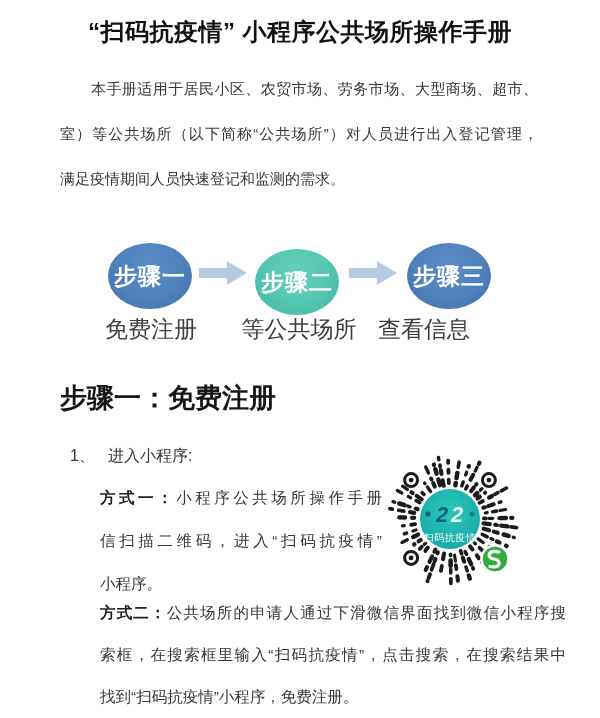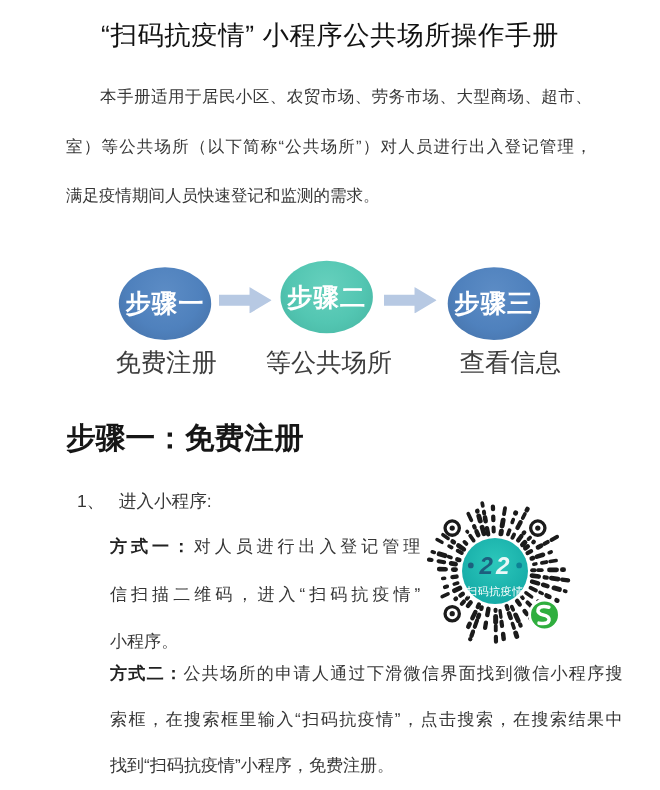--- a/index.html
+++ b/index.html
@@ -12,21 +12,21 @@
     font-family: "Liberation Sans", "DejaVu Sans", sans-serif;
     color: #333333;
   }
   .doc-title {
     position: absolute;
     top: 16px; left: 0;
     width: 600px;
     margin: 0;
     text-align: center;
     font-size: 24px;
-    font-weight: 400;
+    font-weight: 700;
     color: #121212;
     letter-spacing: 0.5px;
   }
   .intro {
     position: absolute;
     left: 60px; top: 66px;
     width: 478px;
     font-size: 15px;
     color: #363636;
   }
@@ -103,40 +103,40 @@
     <div class="line jl indent">本手册适用于居民小区、农贸市场、劳务市场、大型商场、超市、</div>
     <div class="line jl">室）等公共场所（以下简称“公共场所”）对人员进行出入登记管理，</div>
     <div class="line">满足疫情期间人员快速登记和监测的需求。</div>
   </div>
 
   <div>
     <div class="step-circle circle-blue" style="left:108px; top:243px;">
       <span>步骤一</span>
     </div>
     <div class="block-arrow" style="left:199px;"></div>
-    <div class="step-circle circle-teal" style="left:255px; top:237px;">
+    <div class="step-circle circle-teal" style="left:255px; top:249px;">
       <span>步骤二</span>
     </div>
     <div class="block-arrow" style="left:349px;"></div>
     <div class="step-circle circle-blue" style="left:407px; top:243px;">
       <span>步骤三</span>
     </div>
     <div class="step-caption" style="left:151px;">免费注册</div>
     <div class="step-caption" style="left:299px;">等公共场所</div>
-    <div class="step-caption" style="left:464px;">查看信息</div>
+    <div class="step-caption" style="left:424px;">查看信息</div>
   </div>
 
   <h2 class="section-heading">步骤一：免费注册</h2>
 
   <div class="list-item">
     <span class="list-number">1、</span><span>进入小程序:</span>
   </div>
 
   <div class="method method-1">
-    <div class="line jl"><b>方式一：</b><span>对人员进行出入登记管理</span></div>
+    <div class="line jl"><b>方式一：</b><span>小程序公共场所操作手册</span></div>
     <div class="line jl">信扫描二维码，进入“扫码抗疫情”</div>
     <div class="line">小程序。</div>
   </div>
 
   <div class="qr-wrap">
     <svg width="140" height="146" viewBox="0 0 140 146" xmlns="http://www.w3.org/2000/svg">
       <defs>
         <radialGradient id="tealGrad" cx="50%" cy="38%" r="70%">
           <stop offset="0%" stop-color="#2cc7bb"></stop>
           <stop offset="100%" stop-color="#12a7a4"></stop>

